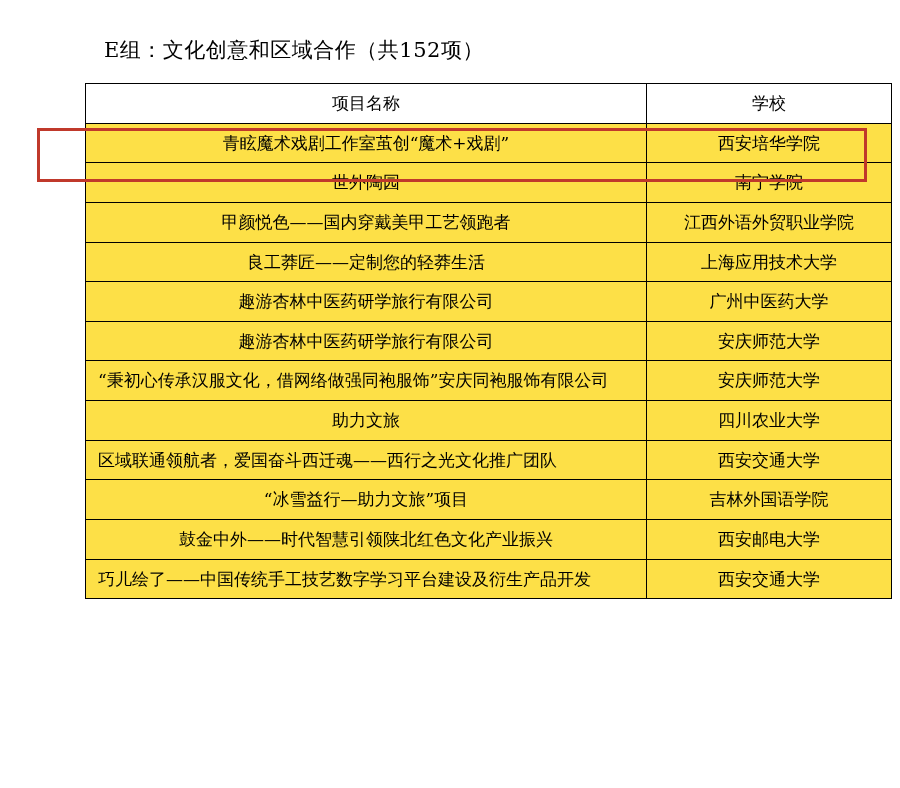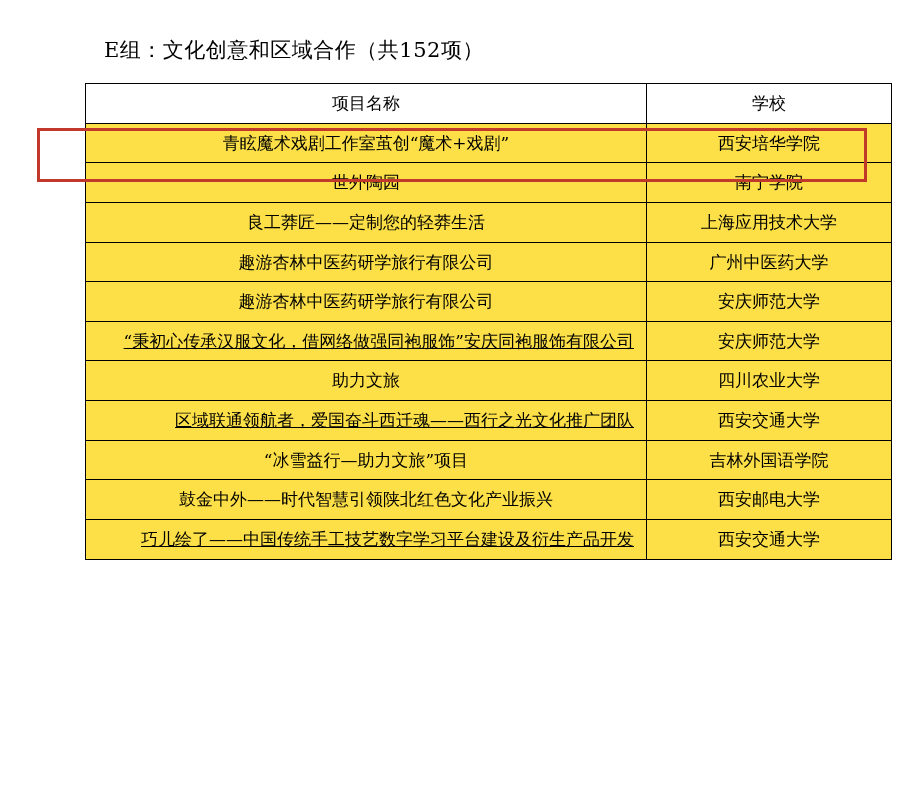--- a/index.html
+++ b/index.html
@@ -54,24 +54,23 @@
     font-family: "DejaVu Serif", "Liberation Serif", serif;
   }
   table.list thead td {
     height: 22px;
     font-size: 17px;
   }
   table.list td.name {
     text-align: center;
   }
   table.list td.name.wrap2 {
-    text-align: right;
+    text-align: left;
     padding-left: 12px;
     padding-right: 12px;
-    text-decoration: underline;
   }
   tr.row-normal td { background: #fde047; }
   
   .highlight-box {
     position: absolute;
     left: 37px;
     top: 128px;
     width: 830px;
     height: 54px;
     border: 3px solid #c0392b;
@@ -104,20 +103,24 @@
       <tbody>
         <tr class="row-normal hl-row">
           <td class="name">青眩魔术戏剧工作室茧创“魔术+戏剧”</td>
           <td>西安培华学院</td>
         </tr>
         <tr class="row-normal">
           <td class="name">世外陶园</td>
           <td>南宁学院</td>
         </tr>
         <tr class="row-normal">
+          <td class="name">甲颜悦色——国内穿戴美甲工艺领跑者</td>
+          <td>江西外语外贸职业学院</td>
+        </tr>
+        <tr class="row-normal">
           <td class="name">良工莽匠——定制您的轻莽生活</td>
           <td>上海应用技术大学</td>
         </tr>
         <tr class="row-normal">
           <td class="name">趣游杏林中医药研学旅行有限公司</td>
           <td>广州中医药大学</td>
         </tr>
         <tr class="row-normal">
           <td class="name">趣游杏林中医药研学旅行有限公司</td>
           <td>安庆师范大学</td>

